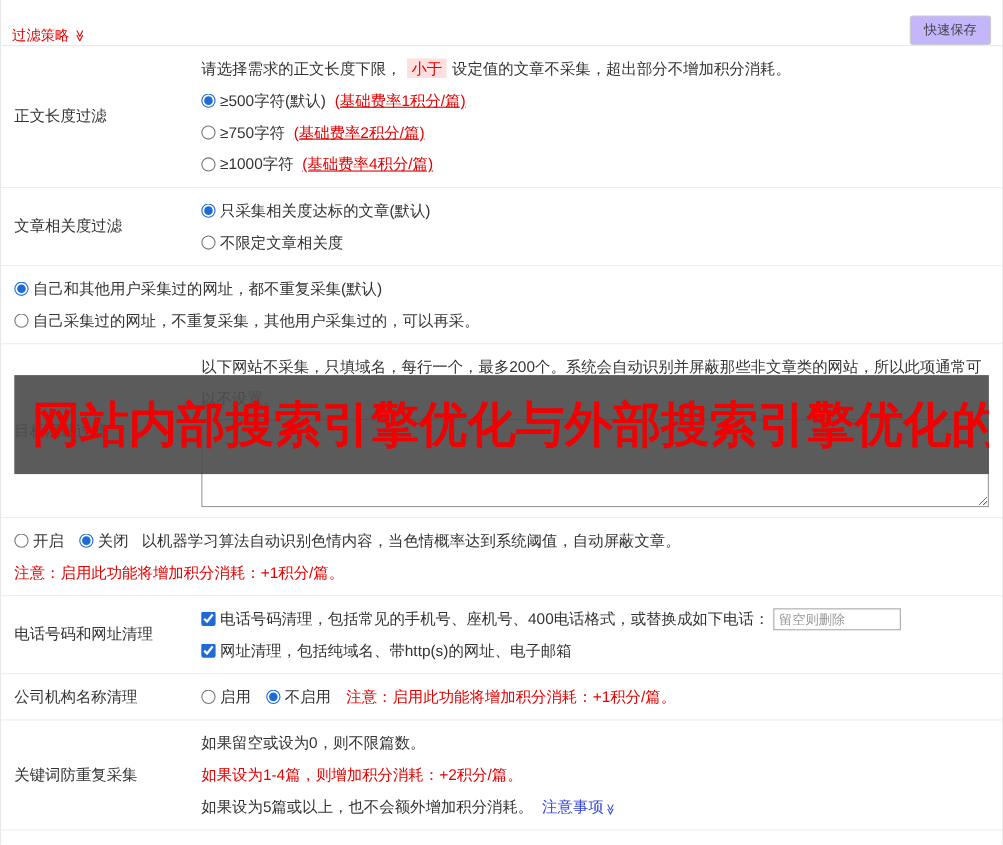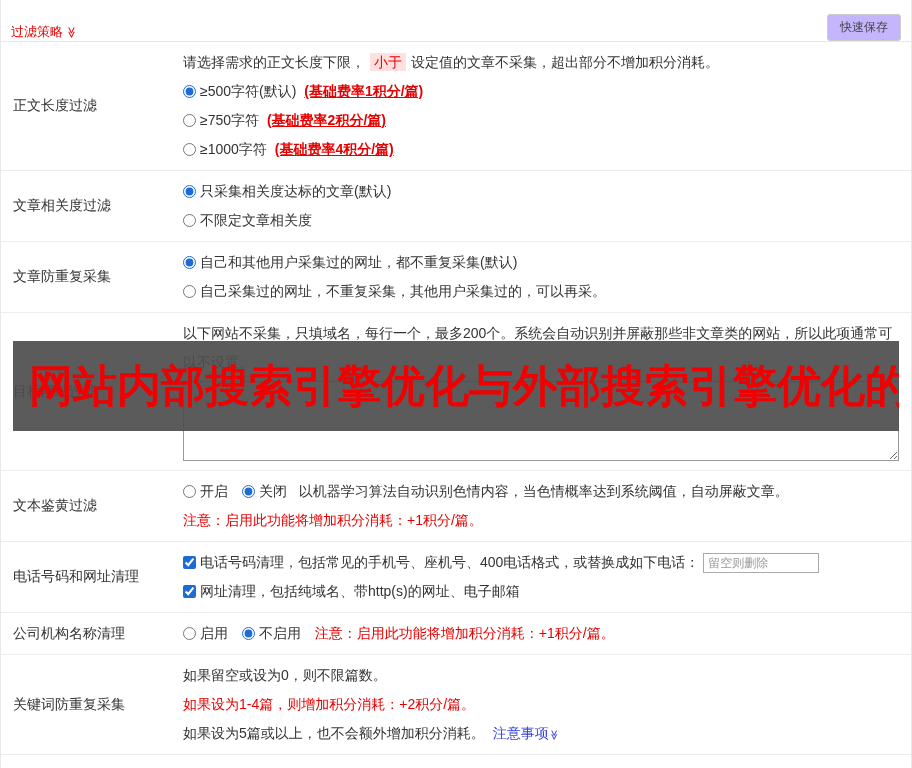--- a/index.html
+++ b/index.html
@@ -12,21 +12,21 @@
   .hdr-title { color:#e60000; font-size:13px; display:flex; align-items:center; gap:3px; cursor:pointer; }
   .chev { display:inline-block; transform:rotate(90deg); font-size:11px; line-height:1; }
   .save-btn { background:#c4b5fd; border:1px solid #ccc; border-radius:3px; padding:4px 12px;
               font-size:12px; color:#444; cursor:pointer; font-family:inherit; }
   .row { display:flex; border-bottom:1px solid #ededed; }
   .rlabel { flex:0 0 170px; width:170px; padding:0 12px; display:flex; align-items:center;
             font-size:14px; color:#333; }
   .rcontent { flex:1; padding:6px 12px; }
   .line { line-height:29px; }
   .red { color:#e60000; }
-  .u { text-decoration:underline;font-weight:bold; }
+  .u { text-decoration:underline; }
   .fee { margin-left:4px; }
   .hl { color:#e60000; background:#ffe0e0; padding:1px 4px; margin:0 5px; }
   label.opt { cursor:pointer; }
   .opt2 { margin-left:10px; }
   input[type=radio], input[type=checkbox] { accent-color:#1e6bd6; margin:0 4px 0 0; vertical-align:-2px; cursor:pointer; }
   .desc-inline { margin-left:8px; }
   .note-inline { margin-left:10px; }
   textarea.sites { width:100%; height:80px; border:1px solid #999; overflow-y:scroll;
                    resize:both; margin-top:4px; font-family:inherit; font-size:13px; }
   input.txtinput { width:116px; height:20px; border:1px solid #aaa; padding:0 4px;
@@ -91,21 +91,20 @@
       </div>
       <div class="line">
         <label class="opt">
           <input type="radio" name="rel" style=""><span>不限定文章相关度</span>
         </label>
       </div>
     </div>
   </div>
 
   <div class="row">
-    <div class="rlabel">文章防重复采集</div>
     <div class="rcontent">
       <div class="line">
         <label class="opt">
           <input type="radio" name="dup" checked="" style=""><span>自己和其他用户采集过的网址，都不重复采集(默认)</span>
         </label>
       </div>
       <div class="line">
         <label class="opt">
           <input type="radio" name="dup" style=""><span>自己采集过的网址，不重复采集，其他用户采集过的，可以再采。</span>
         </label>
@@ -115,21 +114,20 @@
 
   <div class="row">
     <div class="rlabel">目标网站过滤</div>
     <div class="rcontent">
       <div class="line">以下网站不采集，只填域名，每行一个，最多200个。系统会自动识别并屏蔽那些非文章类的网站，所以此项通常可以不设置。</div>
       <textarea class="sites" style=""></textarea>
     </div>
   </div>
 
   <div class="row">
-    <div class="rlabel">文本鉴黄过滤</div>
     <div class="rcontent">
       <div class="line">
         <label class="opt">
           <input type="radio" name="porn" style=""><span>开启</span>
         </label>
         <label class="opt opt2">
           <input type="radio" name="porn" checked="" style=""><span>关闭</span>
         </label>
         <span class="desc-inline">以机器学习算法自动识别色情内容，当色情概率达到系统阈值，自动屏蔽文章。</span>
       </div>

